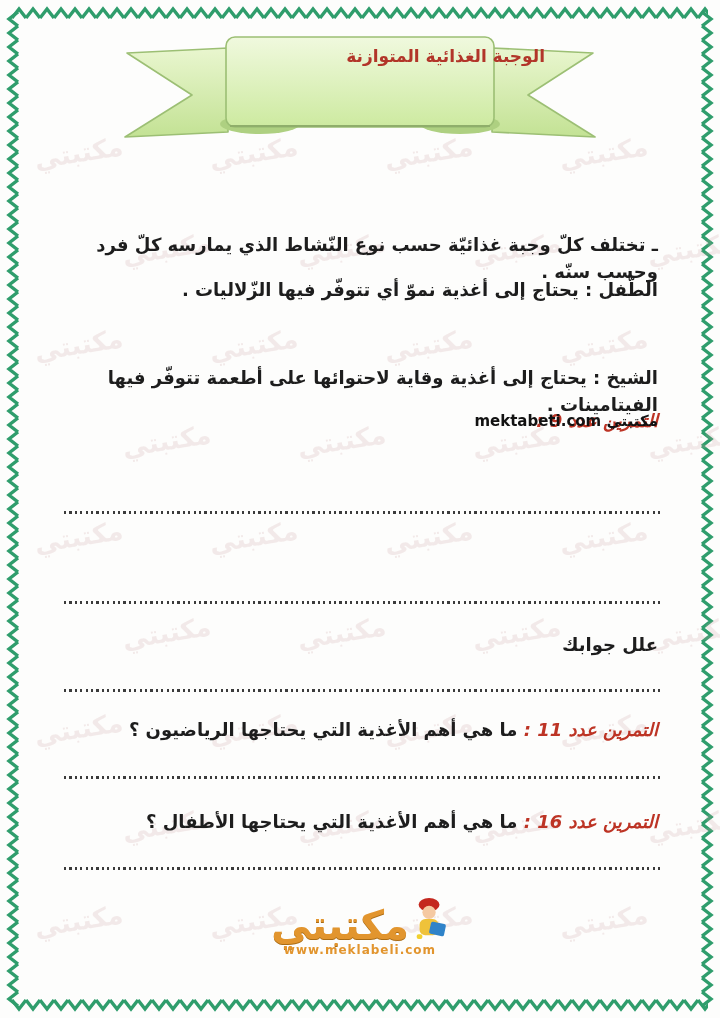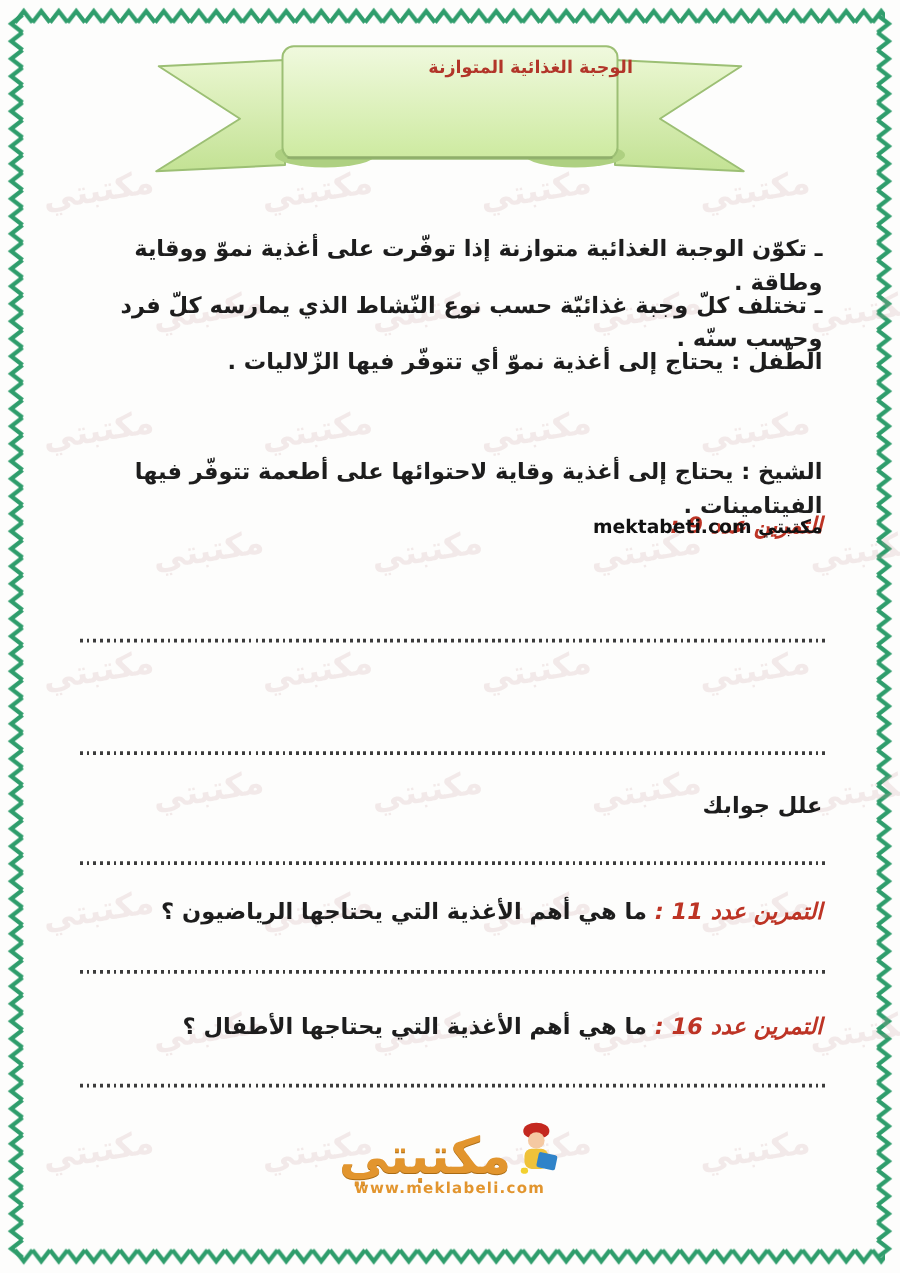--- a/index.html
+++ b/index.html
@@ -29,22 +29,22 @@
     font-size: 26px; font-weight: bold;
     color: #c99f9f; opacity: 0.20;
     transform: rotate(-9deg);
     white-space: nowrap;
   }
 
   
   .ribbon-wrap { position:absolute; left:110px; top:34px; width:500px; height:122px; }
   .ribbon-title {
     position:absolute; left:228px; top:46px; width:317px;
-    text-align:center;
-    font-size:14px; font-weight:bold; color:#b23529;padding-left:38px;
+    text-align:right;
+    font-size:17px; font-weight:bold; color:#b23529;
   }
 
   
   .line {
     position:absolute; left:62px; right:62px;
     direction: rtl; text-align: right;
     font-size:18px; font-weight:bold; color:#1d1d1d;
     line-height:27px;
   }
   .ex-label { color:#bd3425;font-style:italic; }
@@ -180,21 +180,20 @@
 
       <ellipse cx="150" cy="90" rx="40" ry="10" fill="#aed081"></ellipse>
       <ellipse cx="350" cy="90" rx="40" ry="10" fill="#aed081"></ellipse>
 
       <rect x="116" y="3" width="268" height="90" rx="9" fill="url(#ribBody)" stroke="#9cbf74" stroke-width="1.6"></rect>
       <line x1="120" y1="92" x2="380" y2="92" stroke="#8fae6b" stroke-width="2"></line>
     </svg>
   </div>
   <div class="ribbon-title">الوجبة الغذائية المتوازنة</div>
 
-  <div class="line" style="top:186px">ـ تكوّن الوجبة الغذائية متوازنة إذا توفّرت على أغذية نموّ ووقاية وطاقة .</div>
   <div class="line" style="top:231px">ـ تختلف كلّ وجبة غذائيّة حسب نوع النّشاط الذي يمارسه كلّ فرد وحسب سنّه .</div>
   <div class="line" style="top:276px">الطّفل : يحتاج إلى أغذية نموّ أي تتوفّر فيها الزّلاليات .</div>
   <div class="line" style="top:364px">الشيخ : يحتاج إلى أغذية وقاية لاحتوائها على أطعمة تتوفّر فيها الفيتامينات .</div>
 
   <div class="line" style="top:407px">
     <span class="ex-label">التمرين عدد 9 :</span>
     <span class="brand-inline">mektabeti.com مكتبتي</span>
   </div>
   <div class="dots" style="top:511px"></div>
 

